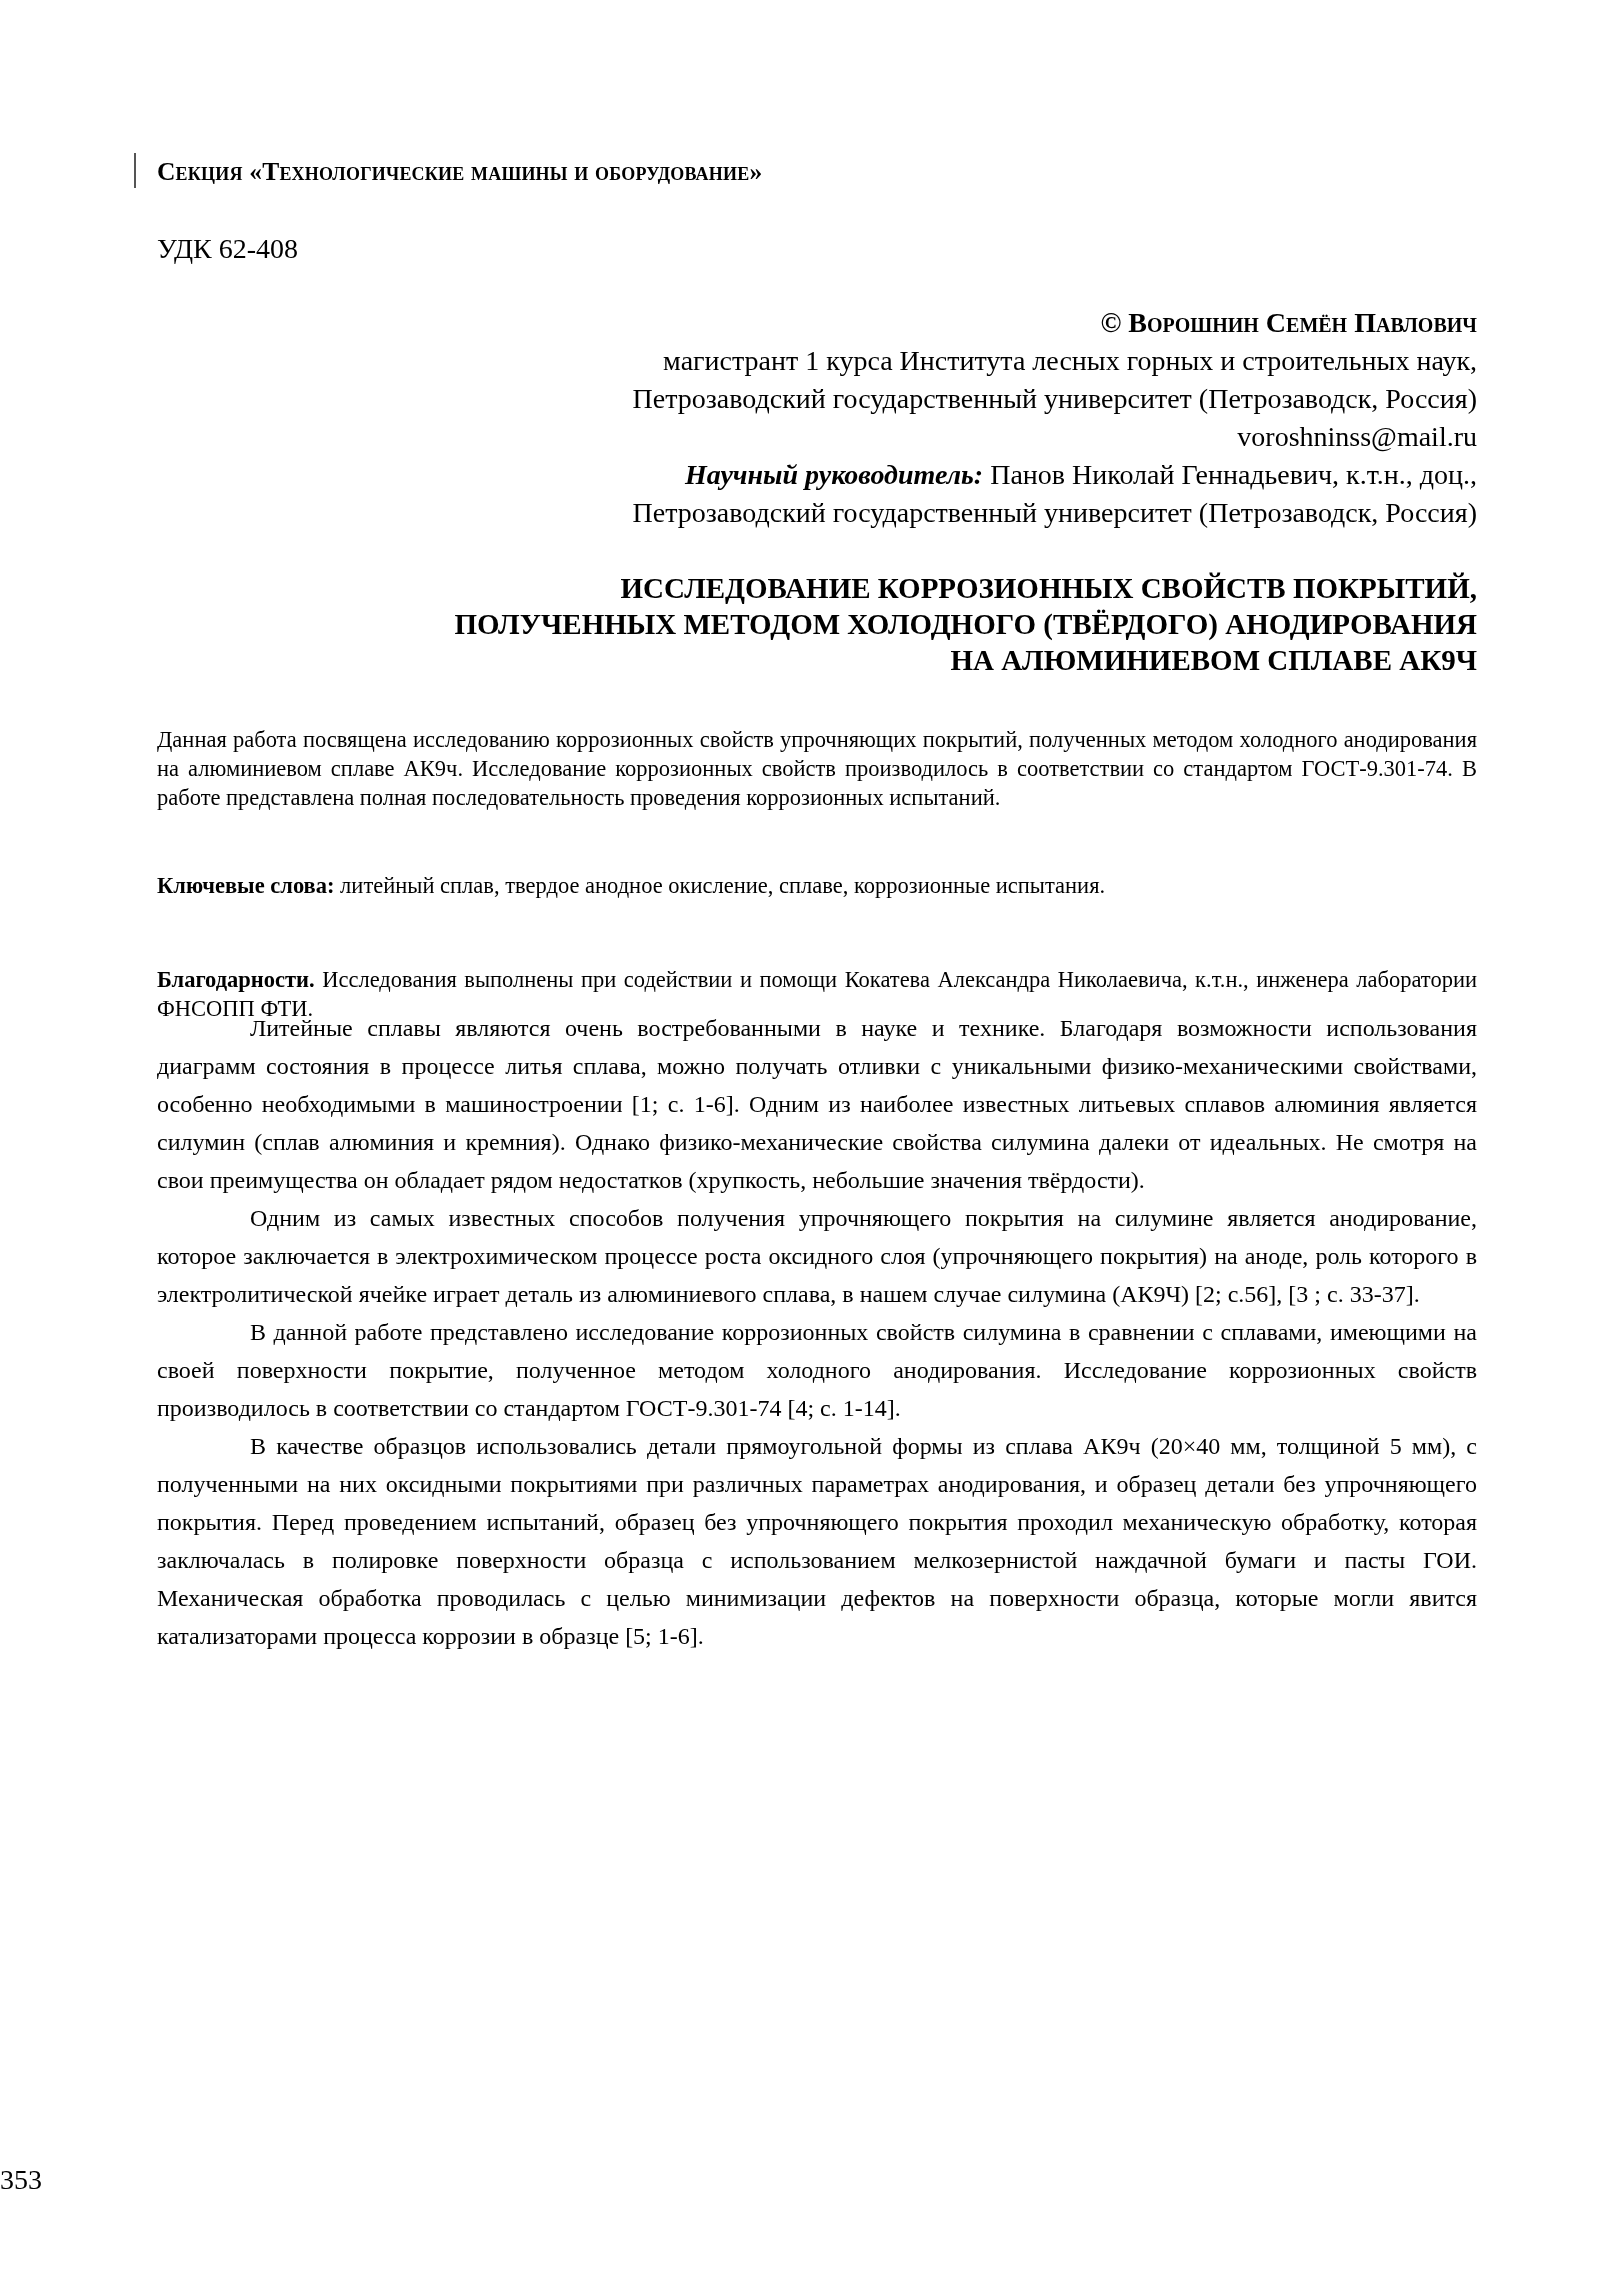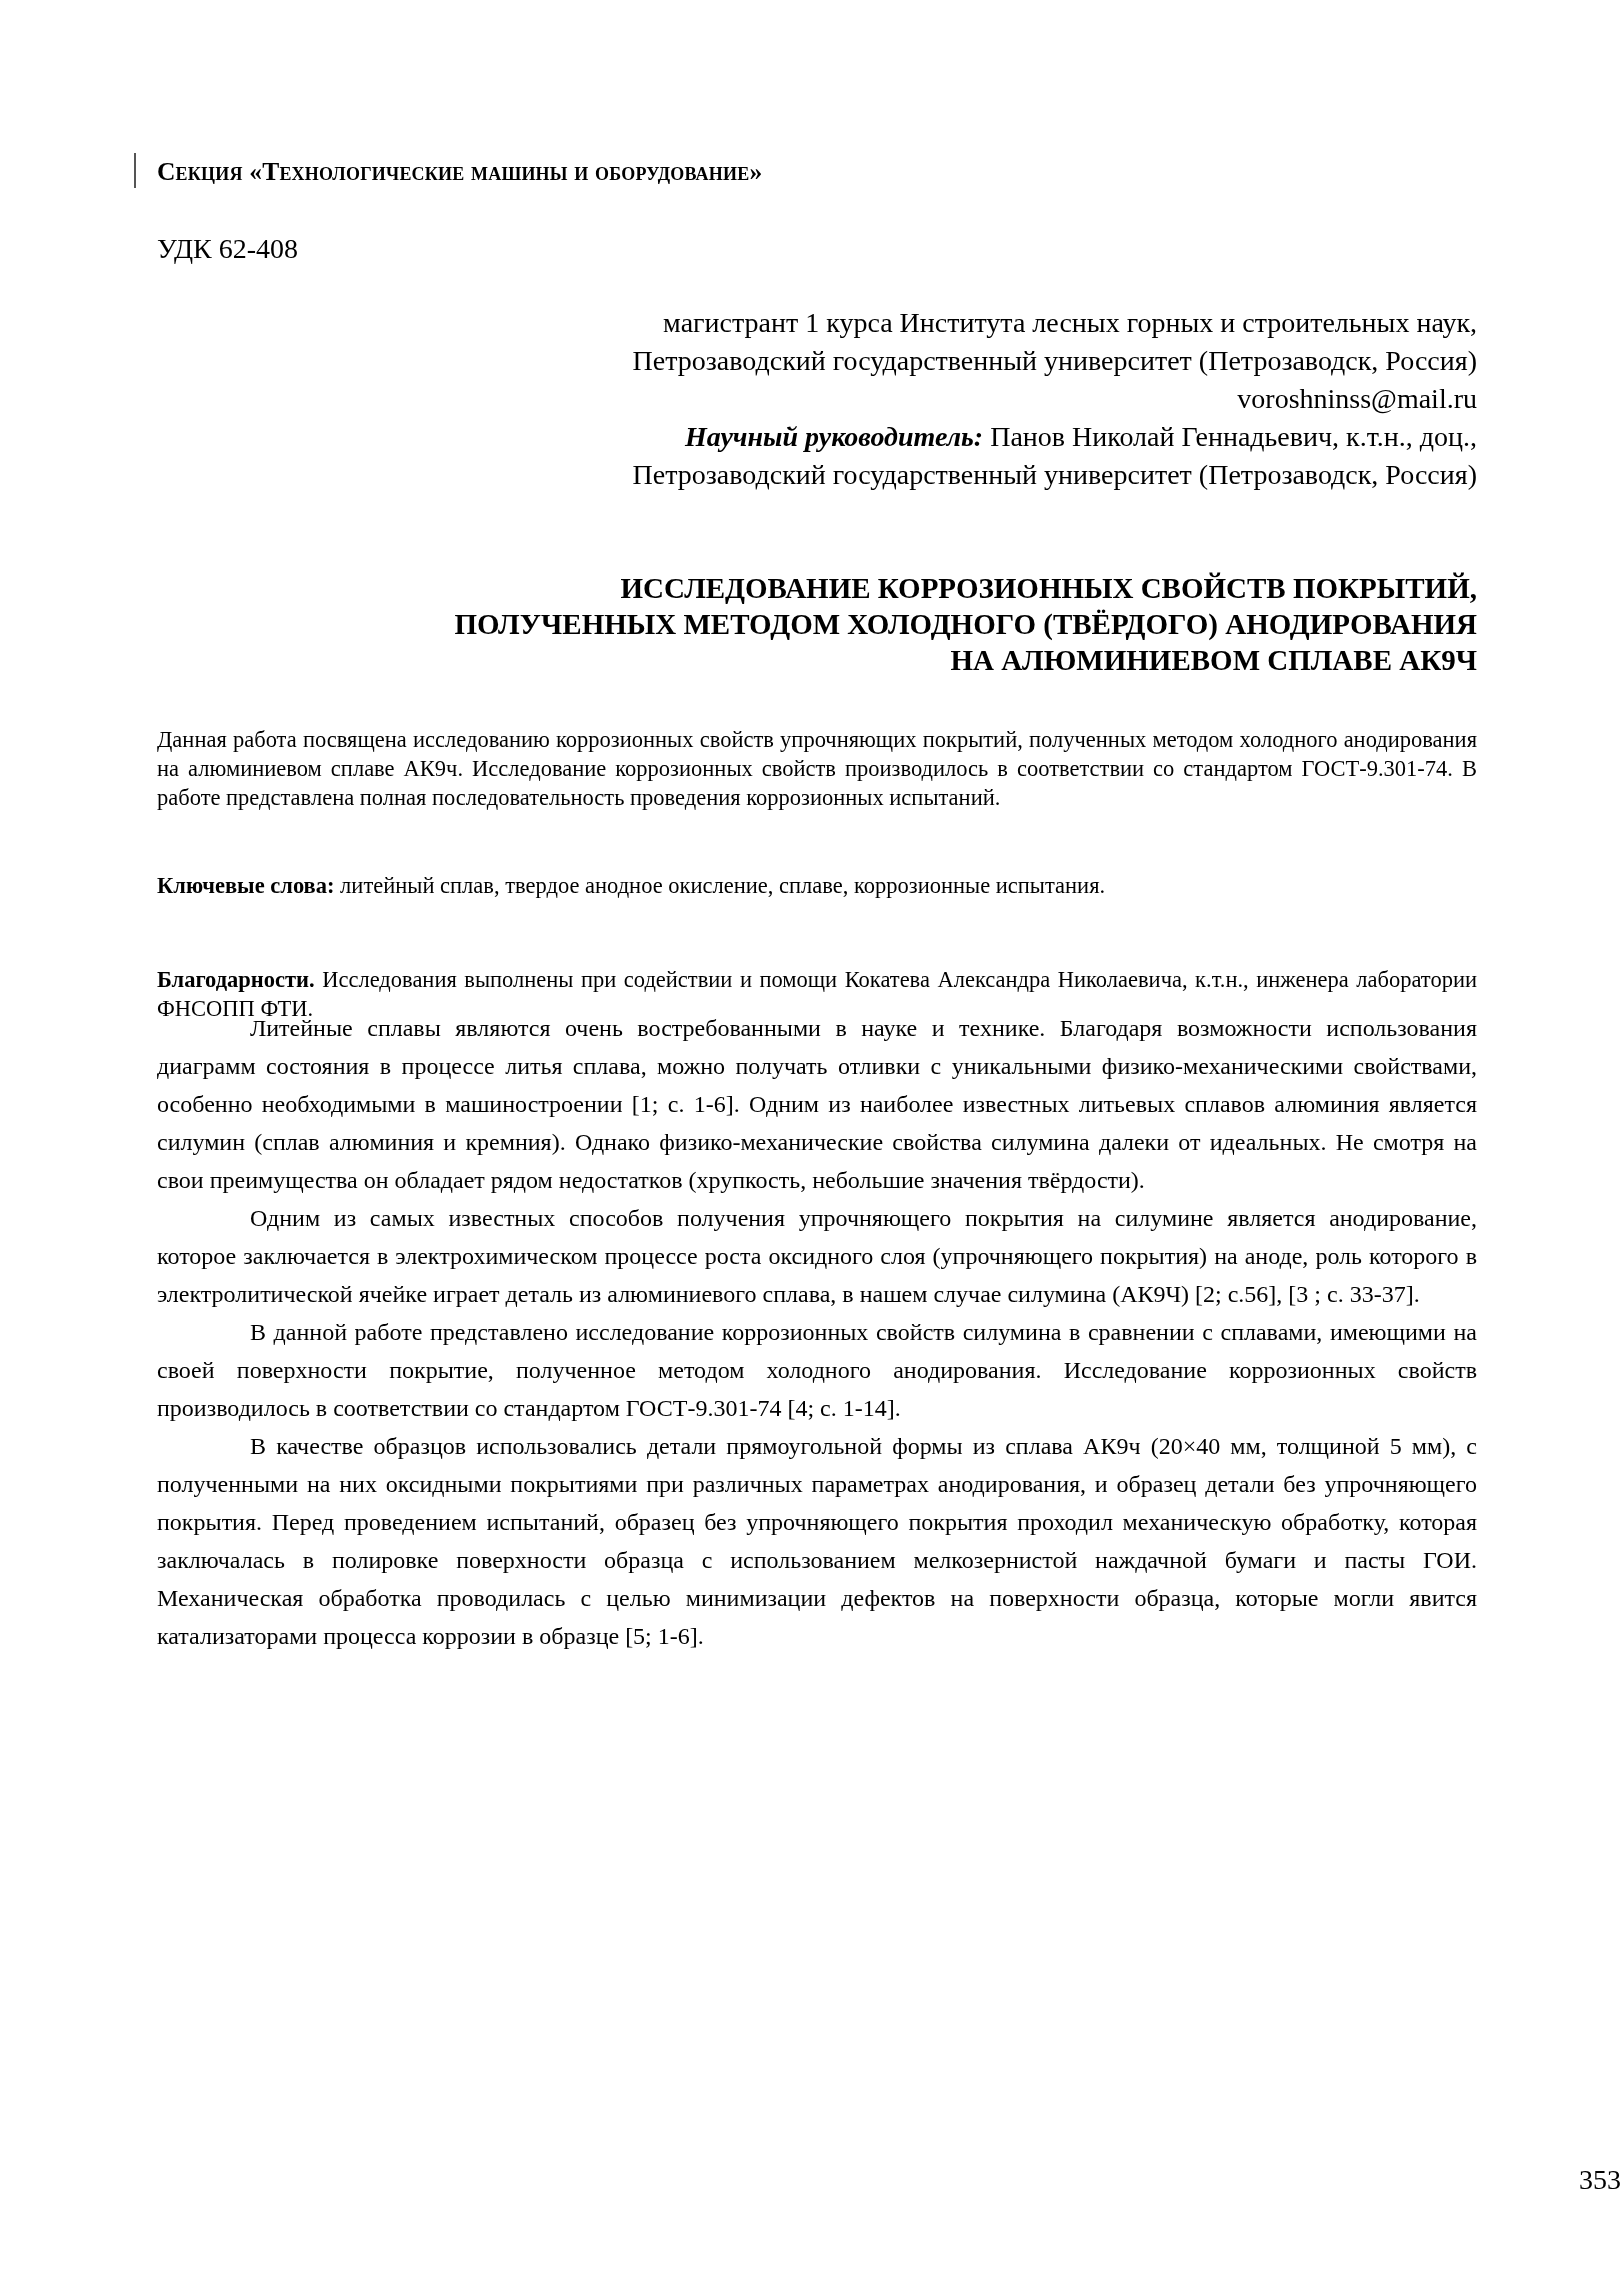--- a/index.html
+++ b/index.html
@@ -15,30 +15,31 @@
   .title { position: absolute; left: 157px; width: 1320px; top: 570px; text-align: right;
            font-size: 29px; font-weight: bold; line-height: 36px; }
   .abstract { position: absolute; left: 157px; width: 1320px; top: 725px; font-size: 22.5px;
               line-height: 29px; text-align: justify; }
   .keywords { position: absolute; left: 157px; width: 1320px; top: 871px; font-size: 22.5px; line-height: 29px; }
   .thanks { position: absolute; left: 157px; width: 1320px; top: 918px; font-size: 22.5px; line-height: 29px; text-align: justify; margin-top: 47px; }
   .b { font-weight: bold; }
   .body { position: absolute; left: 157px; width: 1320px; top: 1009px; font-size: 24px;
           line-height: 38px; text-align: justify; }
   .body p { margin: 0; text-indent: 93px; }
-  .page-num { position: absolute; left: 0; width: 1621px; top: 2164px; text-align: right; font-size: 28px; }
+  .page-num { position: absolute; left: 0; width: 1621px; top: 2164px; text-align: left; font-size: 28px; }
 </style>
 </head>
 <body>
 
 <div class="section-bar"></div>
 <div class="section">Секция «Технологические машины и оборудование»</div>
 <div class="udk">УДК 62-408</div>
 
 <div class="author-block">
+  <div class="author-name">© Ворошнин Семён Павлович</div>
   <div>магистрант 1 курса Института лесных горных и строительных наук,</div>
   <div>Петрозаводский государственный университет (Петрозаводск, Россия)</div>
   <div>voroshninss@mail.ru</div>
   <div><span class="sup-label">Научный руководитель:</span><span> Панов Николай Геннадьевич, к.т.н., доц.,</span></div>
   <div>Петрозаводский государственный университет (Петрозаводск, Россия)</div>
 </div>
 
 <div class="title">
   <div>ИССЛЕДОВАНИЕ КОРРОЗИОННЫХ СВОЙСТВ ПОКРЫТИЙ,</div>
   <div>ПОЛУЧЕННЫХ МЕТОДОМ ХОЛОДНОГО (ТВЁРДОГО) АНОДИРОВАНИЯ</div>

